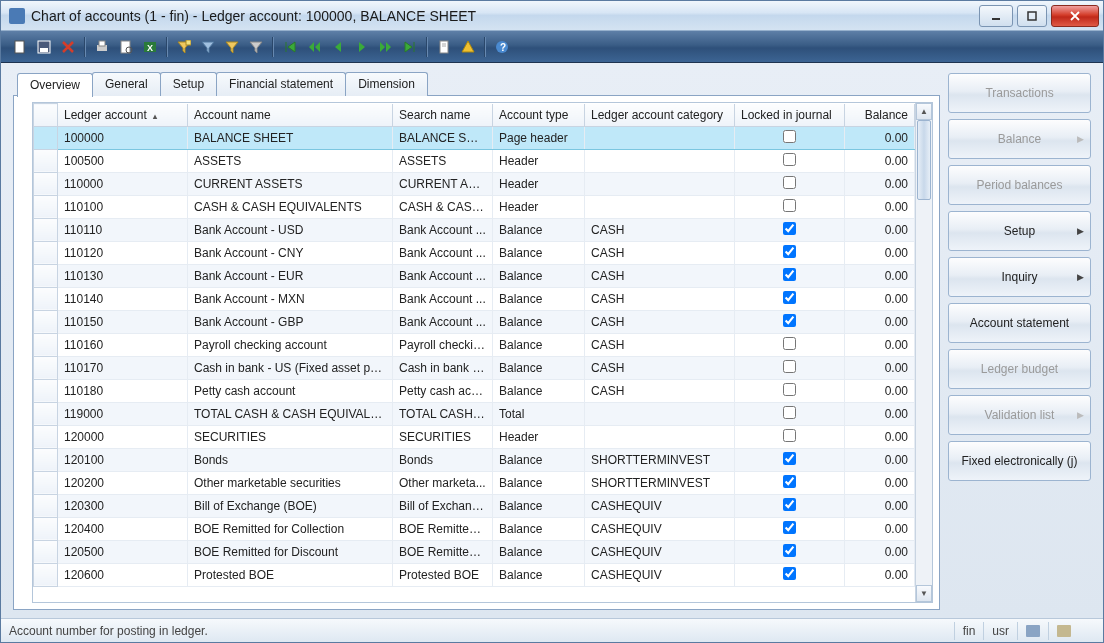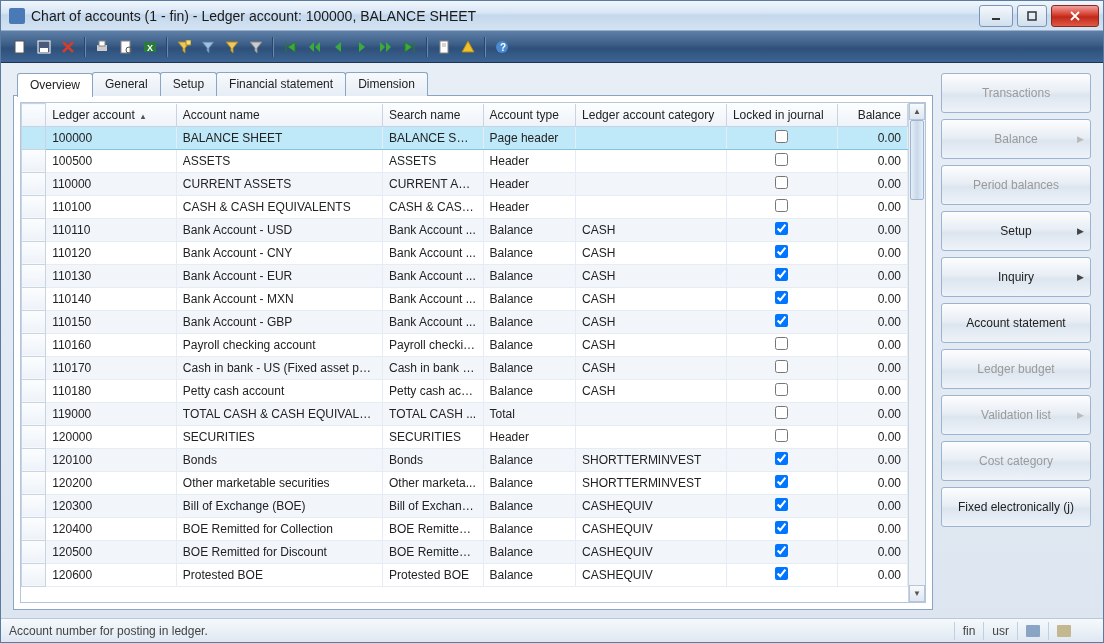--- a/index.html
+++ b/index.html
@@ -22,21 +22,21 @@
 .menubar .menu-item { padding: 3px 10px; color:#222; cursor:default; }
 
 
 .toolbar { height: 32px; background: linear-gradient(#5e7fa7,#3a5d86 45%,#2e507a 55%,#3c6493); display:flex; align-items:center; padding: 0 8px; gap:2px; border-bottom: 1px solid #1e3350;}
 .tool-btn { width: 22px; height: 22px; display:flex; align-items:center; justify-content:center; border-radius:2px; cursor:default;}
 .tool-sep { width: 2px; height: 20px; margin: 0 3px; border-left:1px solid #2a476a; border-right:1px solid #6688b0; }
 .tool-btn svg { display:block; }
 
 
 .content { flex:1; display:flex; background: linear-gradient(#e8eef6,#dde6f0); padding: 10px 12px 8px 12px; gap:8px; min-height:0;}
-.grid-frame { flex:1; background:#fff; border:1px solid #8aa4c4; display:flex; flex-direction:column; min-height:0;}
+.grid-frame { flex:1; background:#fff; border:1px solid #8aa4c4; display:flex; flex-direction:column; min-height:0;padding-left:12px;}
 .tabstrip { display:flex; height:24px; background:transparent; padding-left:4px; margin-top:-2px;}
 .tab { padding:4px 12px 2px 12px; border:1px solid #8aa4c4; border-bottom:none; background: linear-gradient(#f7fafd,#e6edf5); color:#222; margin-right:-1px; border-radius:3px 3px 0 0; position:relative; top:1px; cursor:default;}
 .tab.active { background:#fff; z-index:2; top:2px; padding-bottom:3px;}
 
 .grid-body { flex:1; padding:6px; display:flex; min-height:0;}
 .scroll-host { flex:1; border:1px solid #b4c6da; position:relative; overflow:hidden; display:flex;}
 .table-wrap { flex:1; overflow:hidden; }
 table { border-collapse:collapse; width:100%; table-layout:fixed; }
 th { background: linear-gradient(#fcfdfe,#eef3f9); border:1px solid #c8d4e2; border-top:none; padding:4px 6px; text-align:left; font-weight:normal; color:#222; font-size:12px; white-space:nowrap; overflow:hidden; text-overflow:ellipsis;}
 th.sort::after { content:"▴"; font-size:9px; margin-left:6px; color:#555;}
@@ -473,21 +473,20 @@
       <div class="side-btn">
           <span>Inquiry</span>
           <span class="arrow-r">▶</span>
         </div>
       <div class="side-btn">Account statement</div>
       <div class="side-btn disabled">Ledger budget</div>
       <div class="side-btn disabled">
           <span>Validation list</span>
           <span class="arrow-r">▶</span>
         </div>
-      <div class="side-btn disabled">Cost category</div>
       <div class="side-btn">Fixed electronically (j)</div>
     </div>
   </div>
 
   <div class="statusbar">
     <span>Account number for posting in ledger.</span>
     <div class="spacer"></div>
     <div class="stat-cell">fin</div>
     <div class="stat-cell">usr</div>
     <div class="stat-cell">

